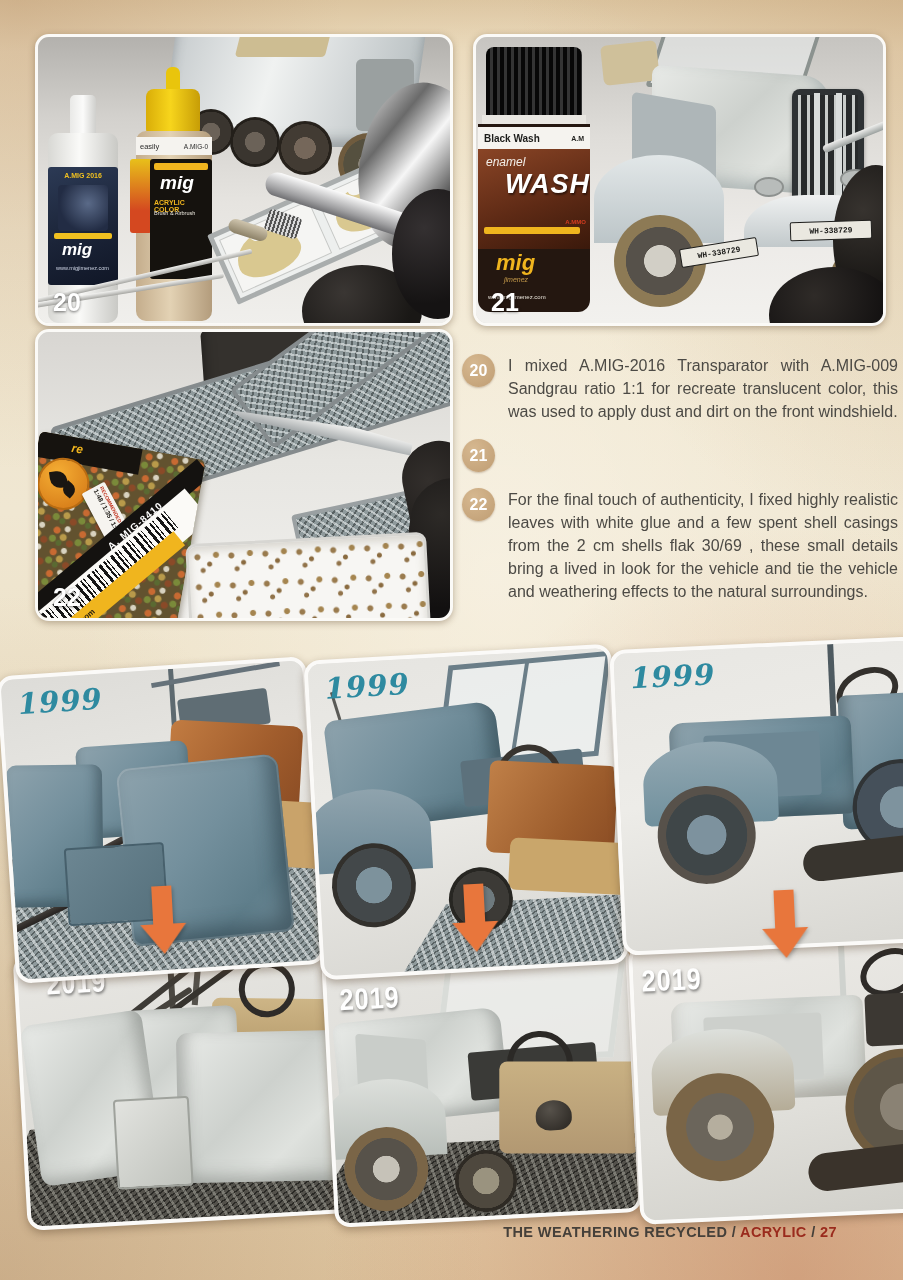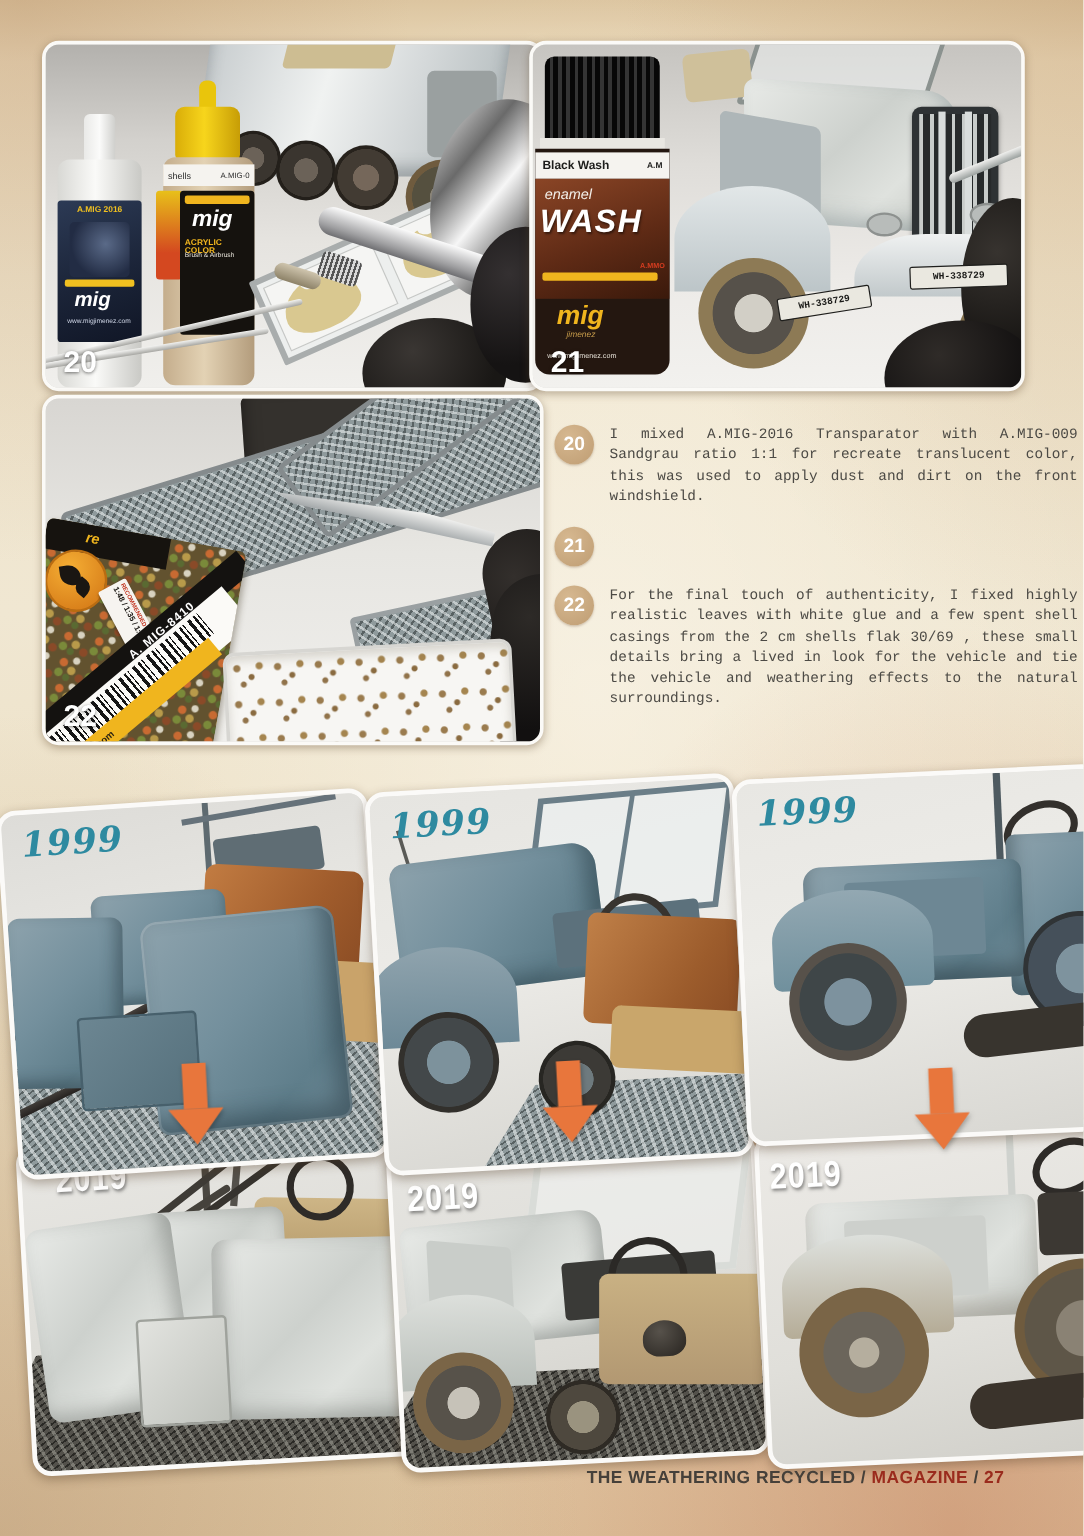--- a/index.html
+++ b/index.html
@@ -30,21 +30,21 @@
       repeating-linear-gradient(45deg, rgba(222,222,210,.30) 0 2px, transparent 2px 6px),
       repeating-linear-gradient(-45deg, rgba(8,8,6,.55) 0 2px, transparent 2px 6px);}
   .louv{background-image:repeating-linear-gradient(90deg, rgba(25,32,36,.60) 0 3px, transparent 3px 9px);}
   
   #steps{position:absolute;left:462px;top:354px;width:436px;}
   .step{display:flex;gap:13px;margin-bottom:16px;}
   .step-circle{flex:0 0 33px;width:33px;height:33px;border-radius:50%;
     background:radial-gradient(circle at 35% 30%,#d6b890,#bf9d73);
     color:#fff;font-weight:bold;font-size:16px;display:flex;align-items:center;justify-content:center;
     box-shadow:0 1px 2px rgba(120,90,60,.35);}
-  .step-text{font-size:12px;line-height:1.44;color:#4c4a45;text-align:justify;font-family:Liberation Mono, monospace;}
+  .step-text{font-size:16px;line-height:1.44;color:#4c4a45;text-align:justify;}
   
   .ccard{position:absolute;border:4px solid #fbfaf8;border-radius:16px;overflow:hidden;
     box-shadow:0 3px 9px rgba(80,58,36,.4);background:#e4e3df;}
   .y1999{position:absolute;left:16px;top:8px;z-index:25;font-family:"DejaVu Serif",serif;
     font-style:italic;font-weight:bold;font-size:29px;color:#2e8aa0;letter-spacing:1px;}
   .y2019{position:absolute;z-index:25;font-weight:bold;font-size:30px;color:#fff;
     letter-spacing:1px;transform:scaleX(.85);transform-origin:left;
     text-shadow:1px 2px 3px rgba(50,50,50,.55);}
   .arrow{position:absolute;width:46px;z-index:40;filter:drop-shadow(1px 2px 2px rgba(0,0,0,.28));}
   .arrow .shaft{width:20px;height:38px;margin:0 auto;background:#e8763c;}
@@ -85,21 +85,21 @@
           <div class="mig-logo abs" style="left:14px;top:74px;font-size:17px;">mig</div>
           <div class="abs" style="left:8px;top:98px;color:#cfd6e6;font-size:5.5px;">www.migjimenez.com</div>
         </div>
       </div>
 
       <div class="abs" style="left:92px;top:30px;width:88px;height:256px;">
         <div class="abs" style="left:36px;top:0;width:14px;height:26px;background:#e9c50c;border-radius:6px 6px 2px 2px;"></div>
         <div class="abs" style="left:16px;top:22px;width:54px;height:44px;background:linear-gradient(90deg,#d9ad08,#f7d51c 45%,#c79d06);border-radius:8px 8px 4px 4px;"></div>
         <div class="abs" style="left:6px;top:64px;width:76px;height:190px;background:linear-gradient(90deg,#c4ad8c,#e3d2b4 45%,#b39c7c);border-radius:10px;"></div>
         <div class="abs" style="left:6px;top:70px;width:76px;height:18px;background:#f5f3ef;display:flex;align-items:center;justify-content:space-between;padding:0 4px;box-sizing:border-box;">
-          <span style="font-size:7.5px;color:#2b2b2b;">shells</span>
+          <span style="font-size:7.5px;color:#2b2b2b;">easily</span>
           <span style="font-size:6.5px;color:#2b2b2b;">A.MIG-0</span>
         </div>
         <div class="abs" style="left:0px;top:92px;width:22px;height:74px;background:linear-gradient(180deg,#e8c01a,#d44820 70%);border-radius:3px;"></div>
         <div class="abs" style="left:20px;top:92px;width:62px;height:120px;background:#15120e;border-radius:3px;overflow:hidden;">
           <div class="abs" style="left:4px;top:4px;width:54px;height:7px;background:#f0b51e;border-radius:2px;"></div>
           <div class="mig-logo abs" style="left:10px;top:14px;font-size:19px;color:#fff;">mig</div>
           <div class="abs" style="left:4px;top:40px;color:#f0b51e;font-size:7px;font-weight:bold;">ACRYLIC COLOR</div>
           <div class="abs" style="left:4px;top:51px;color:#e8e4da;font-size:5.5px;">Brush &amp; Airbrush</div>
         </div>
       </div>
@@ -122,34 +122,34 @@
       <div class="abs" style="right:18px;top:158px;width:170px;height:24px;transform:rotate(18deg);border-radius:13px;background:linear-gradient(180deg,#fbfbfb,#9e9ea0 70%,#6f6f72);"></div>
       <div class="abs" style="right:150px;top:176px;width:34px;height:22px;transform:rotate(18deg);border-radius:4px;background:repeating-linear-gradient(90deg,#555 0 2px,#d8d8d8 2px 4px);"></div>
       <div class="abs" style="right:182px;top:186px;width:40px;height:14px;transform:rotate(18deg);border-radius:7px;background:linear-gradient(180deg,#cfc5ae,#8d8268);"></div>
 
       <div class="abs" style="right:28px;bottom:-34px;width:120px;height:92px;border-radius:50%;background:radial-gradient(circle at 35% 30%,#3a3633,#191715 70%);"></div>
       <div class="abs" style="right:-34px;bottom:4px;width:92px;height:130px;border-radius:50%;background:radial-gradient(circle at 35% 30%,#343031,#151313 70%);"></div>
     </div>
     <div class="num">20</div>
   </div>
 
-  <div class="photo" style="left:441px;top:34px;width:407px;height:286px;">
+  <div class="photo" style="left:473px;top:34px;width:407px;height:286px;">
     <div class="scene" style="background:linear-gradient(180deg,#c6c4c0 0%,#dfddd9 35%,#edebe8 70%,#f2f1ee 100%);">
 
       <div class="abs" style="left:2px;top:10px;width:118px;height:268px;">
         <div class="abs" style="left:8px;top:0;width:96px;height:70px;border-radius:8px 8px 2px 2px;background:repeating-linear-gradient(90deg,#070707 0 4px,#343434 4px 7px);"></div>
         <div class="abs" style="left:4px;top:68px;width:104px;height:9px;background:#e9e7e2;"></div>
         <div class="abs" style="left:0;top:77px;width:112px;height:188px;background:#241710;border-radius:0 0 12px 12px;overflow:hidden;">
           <div class="abs" style="left:0;top:3px;width:112px;height:22px;background:#f5f3ef;display:flex;align-items:center;justify-content:space-between;padding:0 6px;box-sizing:border-box;">
             <span style="font-size:10px;font-weight:bold;color:#1d1d1b;">Black Wash</span>
             <span style="font-size:7px;font-weight:bold;color:#1d1d1b;">A.M</span>
           </div>
           <div class="abs" style="left:0;top:25px;width:112px;height:100px;background:linear-gradient(160deg,#8a4526 0%,#5e2a15 55%,#3a190b 100%);">
             <div style="color:#f3efe9;font-style:italic;font-size:12px;margin:6px 0 0 8px;">enamel</div>
-            <div style="color:#fff;font-weight:bold;font-style:italic;font-size:27px;margin:0 0 0 4px;letter-spacing:1px;text-shadow:1px 2px 2px rgba(0,0,0,.5);">WASH</div>
+            <div style="color:#fff;font-weight:bold;font-style:italic;font-size:27px;margin:0 0 0 4px;letter-spacing:1px;text-shadow:1px 2px 2px rgba(0,0,0,.5);text-align:right;">WASH</div>
             <div class="abs" style="left:6px;top:78px;width:96px;height:7px;background:#f0b51e;border-radius:2px;"></div>
             <div class="abs" style="right:4px;top:70px;color:#d43c20;font-size:6px;font-weight:bold;">A.MMO</div>
           </div>
           <div class="mig-logo abs" style="left:18px;top:128px;font-size:22px;color:#f0b51e;">mig</div>
           <div class="abs" style="left:26px;top:152px;color:#c59a4a;font-size:7px;font-style:italic;">jimenez</div>
           <div class="abs" style="left:10px;top:170px;color:#e7e2d8;font-size:6px;">www.migjimenez.com</div>
         </div>
       </div>
 
       <div class="abs" style="left:118px;top:0;right:0;bottom:0;">
@@ -364,18 +364,18 @@
       <div class="head"></div>
   </div>
   <div class="arrow" style="left:762px;top:890px;transform:rotate(-2.6deg);">
     <div class="shaft"></div>
       <div class="head"></div>
   </div>
 
   <div id="footer">
     <span>THE WEATHERING RECYCLED</span>
     <span>/</span>
-    <span class="red">MAGAZINE</span>
+    <span class="red">ACRYLIC</span>
     <span>/</span>
     <span class="red">27</span>
   </div>
 
 </div>
 
 </body></html>

